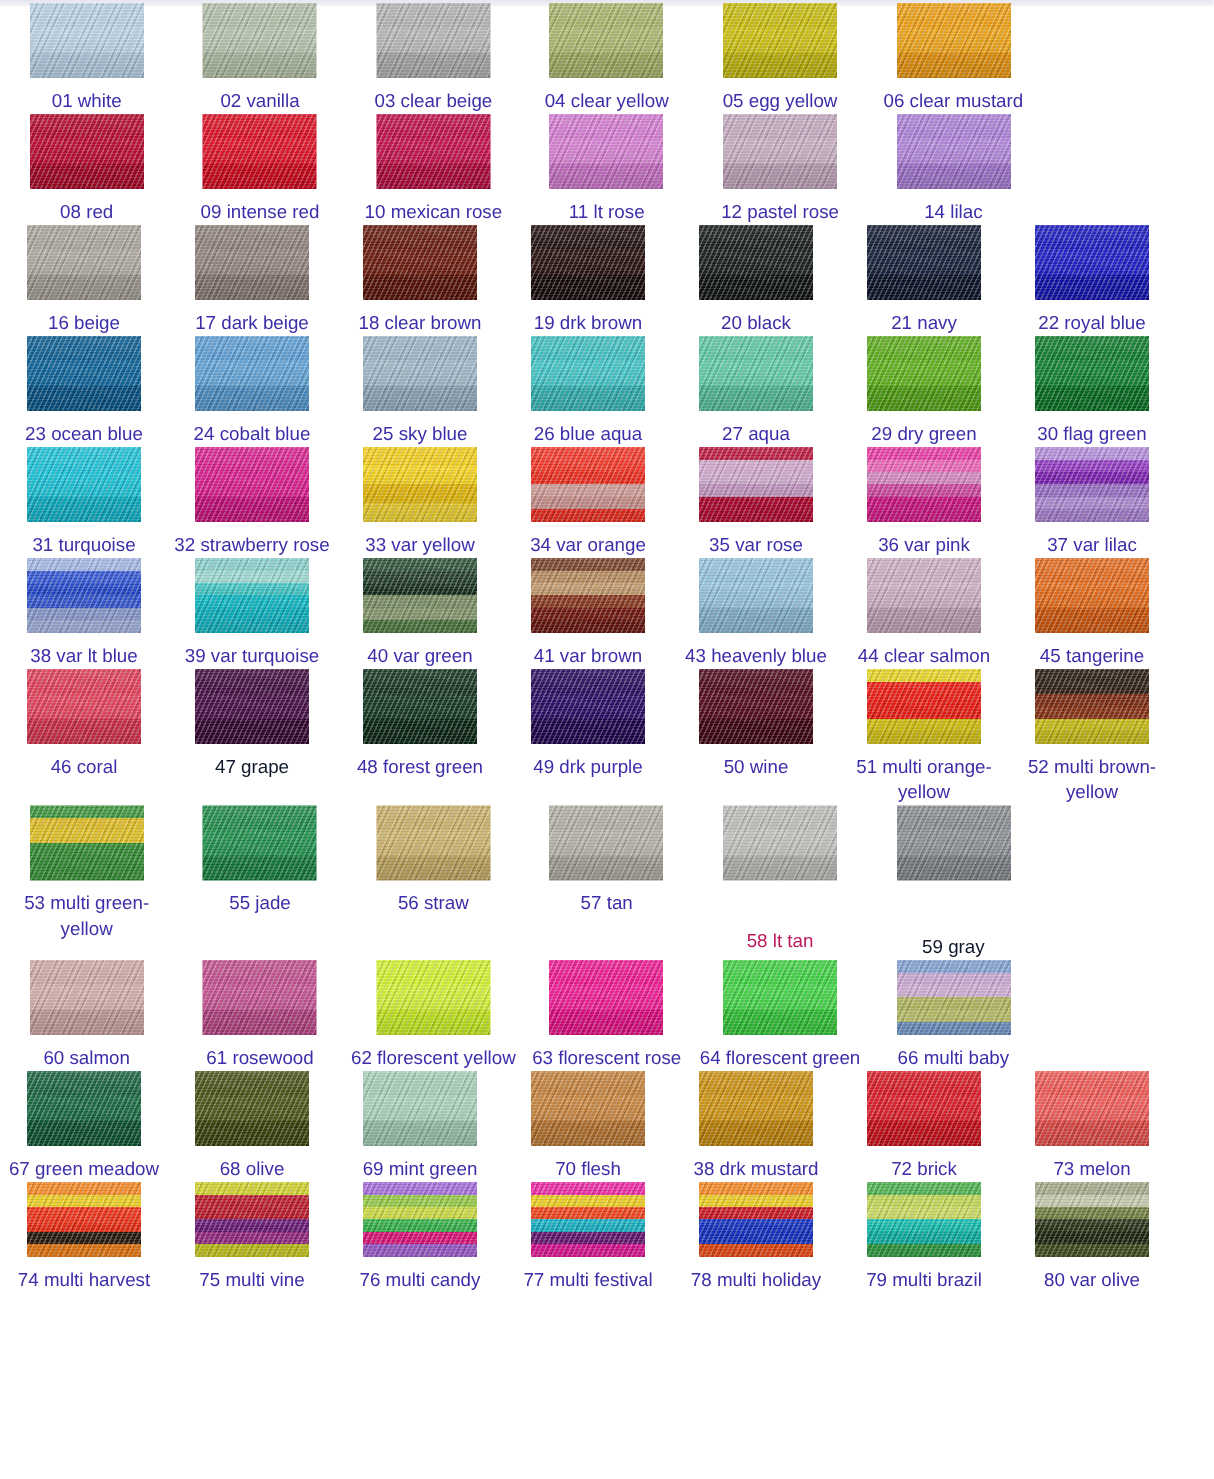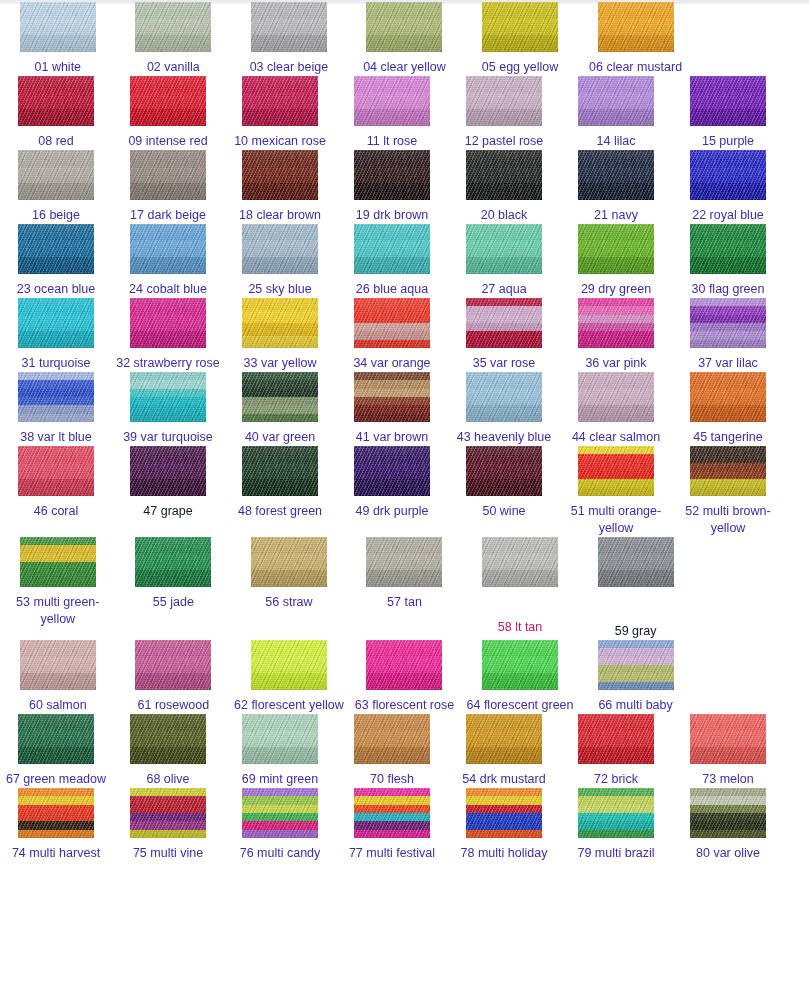--- a/index.html
+++ b/index.html
@@ -146,24 +146,20 @@
         <div class="label" style="color: rgb(60, 46, 168);">11 lt rose</div>
       </div>
       <div class="cell">
         <div class="chip" style="width: 76px; height: 50px; background: linear-gradient(rgb(196, 170, 192) 0%, rgb(196, 170, 192) 33.333%, rgb(205, 181, 201) 33.333%, rgb(205, 181, 201) 66.667%, rgb(187, 160, 183) 66.667%, rgb(187, 160, 183) 100%);"></div>
         <div class="label" style="color: rgb(60, 46, 168);">12 pastel rose</div>
       </div>
       <div class="cell">
         <div class="chip" style="width: 76px; height: 50px; background: linear-gradient(rgb(171, 127, 216) 0%, rgb(171, 127, 216) 33.333%, rgb(182, 138, 224) 33.333%, rgb(182, 138, 224) 66.667%, rgb(161, 116, 207) 66.667%, rgb(161, 116, 207) 100%);"></div>
         <div class="label" style="color: rgb(60, 46, 168);">14 lilac</div>
       </div>
-      <div class="cell">
-        <div class="chip" style="width: 76px; height: 50px; background: linear-gradient(rgb(103, 17, 180) 0%, rgb(103, 17, 180) 33.333%, rgb(113, 24, 189) 33.333%, rgb(113, 24, 189) 66.667%, rgb(93, 12, 168) 66.667%, rgb(93, 12, 168) 100%);"></div>
-        <div class="label" style="color: rgb(60, 46, 168);">15 purple</div>
-      </div>
     </div>
     <div class="swatch-row">
       <div class="cell">
         <div class="chip" style="width: 76px; height: 50px; background: linear-gradient(rgb(169, 164, 155) 0%, rgb(169, 164, 155) 33.333%, rgb(179, 174, 165) 33.333%, rgb(179, 174, 165) 66.667%, rgb(158, 153, 145) 66.667%, rgb(158, 153, 145) 100%);"></div>
         <div class="label" style="color: rgb(60, 46, 168);">16 beige</div>
       </div>
       <div class="cell">
         <div class="chip" style="width: 76px; height: 50px; background: linear-gradient(rgb(142, 128, 121) 0%, rgb(142, 128, 121) 33.333%, rgb(151, 138, 130) 33.333%, rgb(151, 138, 130) 66.667%, rgb(132, 118, 111) 66.667%, rgb(132, 118, 111) 100%);"></div>
         <div class="label" style="color: rgb(60, 46, 168);">17 dark beige</div>
       </div>
@@ -372,21 +368,21 @@
       <div class="cell">
         <div class="chip" style="width: 76px; height: 50px; background: linear-gradient(rgb(165, 207, 182) 0%, rgb(165, 207, 182) 33.333%, rgb(176, 217, 193) 33.333%, rgb(176, 217, 193) 66.667%, rgb(154, 196, 171) 66.667%, rgb(154, 196, 171) 100%);"></div>
         <div class="label" style="color: rgb(60, 46, 168);">69 mint green</div>
       </div>
       <div class="cell">
         <div class="chip" style="width: 76px; height: 50px; background: linear-gradient(rgb(196, 127, 56) 0%, rgb(196, 127, 56) 33.333%, rgb(206, 138, 66) 33.333%, rgb(206, 138, 66) 66.667%, rgb(185, 116, 46) 66.667%, rgb(185, 116, 46) 100%);"></div>
         <div class="label" style="color: rgb(60, 46, 168);">70 flesh</div>
       </div>
       <div class="cell">
         <div class="chip" style="width: 76px; height: 50px; background: linear-gradient(rgb(203, 142, 12) 0%, rgb(203, 142, 12) 33.333%, rgb(213, 152, 20) 33.333%, rgb(213, 152, 20) 66.667%, rgb(193, 132, 6) 66.667%, rgb(193, 132, 6) 100%);"></div>
-        <div class="label" style="color: rgb(60, 46, 168);">54 drk mustard</div>
+        <div class="label" style="color: rgb(60, 46, 168);">38 drk mustard</div>
       </div>
       <div class="cell">
         <div class="chip" style="width: 76px; height: 50px; background: linear-gradient(rgb(216, 21, 33) 0%, rgb(216, 21, 33) 33.333%, rgb(225, 31, 43) 33.333%, rgb(225, 31, 43) 66.667%, rgb(205, 14, 25) 66.667%, rgb(205, 14, 25) 100%);"></div>
         <div class="label" style="color: rgb(60, 46, 168);">72 brick</div>
       </div>
       <div class="cell">
         <div class="chip" style="width: 76px; height: 50px; background: linear-gradient(rgb(239, 85, 80) 0%, rgb(239, 85, 80) 33.333%, rgb(246, 96, 91) 33.333%, rgb(246, 96, 91) 66.667%, rgb(229, 74, 69) 66.667%, rgb(229, 74, 69) 100%);"></div>
         <div class="label" style="color: rgb(60, 46, 168);">73 melon</div>
       </div>
     </div>

